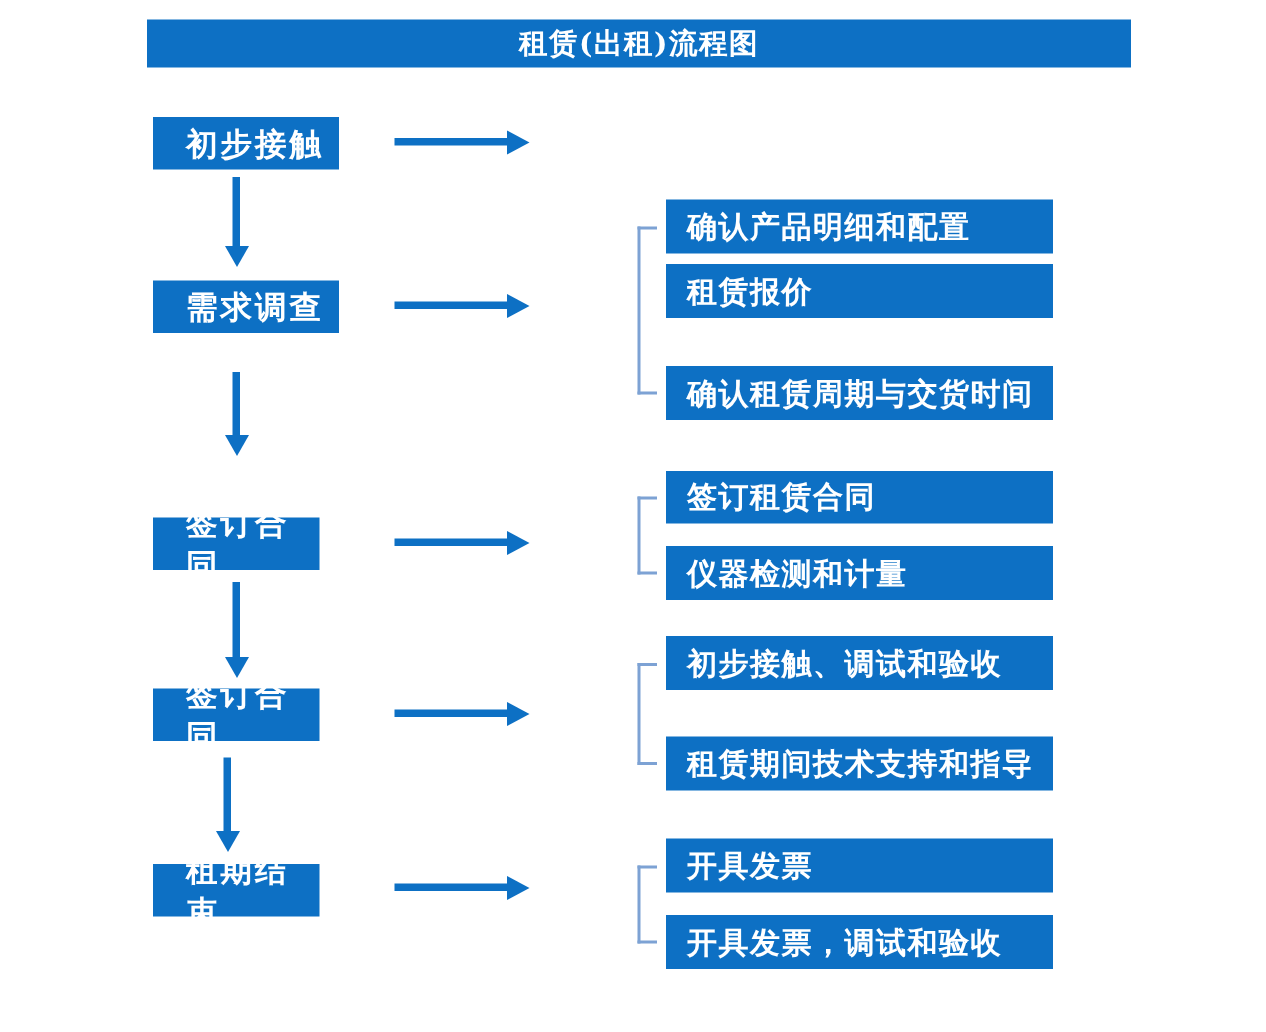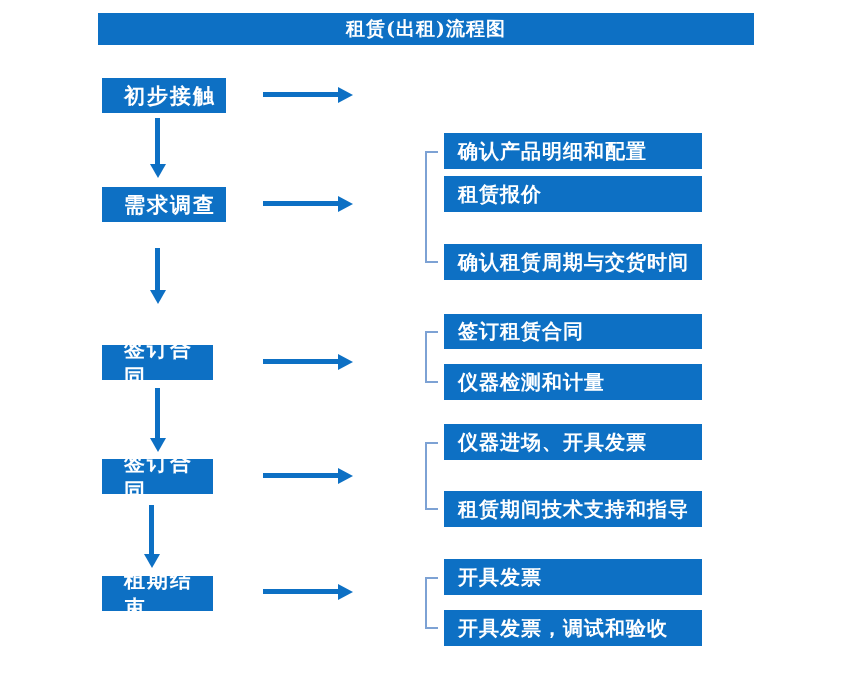--- a/index.html
+++ b/index.html
@@ -129,18 +129,18 @@
   <div class="bracket" id="bA"></div>
   <div class="bracket" id="bB"></div>
   <div class="bracket" id="bC"></div>
   <div class="bracket" id="bD"></div>
 
   <div class="detail" id="d1">确认产品明细和配置</div>
   <div class="detail" id="d2">租赁报价</div>
   <div class="detail" id="d3">确认租赁周期与交货时间</div>
   <div class="detail" id="d4">签订租赁合同</div>
   <div class="detail" id="d5">仪器检测和计量</div>
-  <div class="detail" id="d6">仪器进场、开具发票</div>
+  <div class="detail" id="d6">初步接触、调试和验收</div>
   <div class="detail" id="d7">租赁期间技术支持和指导</div>
   <div class="detail" id="d8">开具发票</div>
   <div class="detail" id="d9">开具发票，调试和验收</div>
 
 </div>
 
 </body></html>

